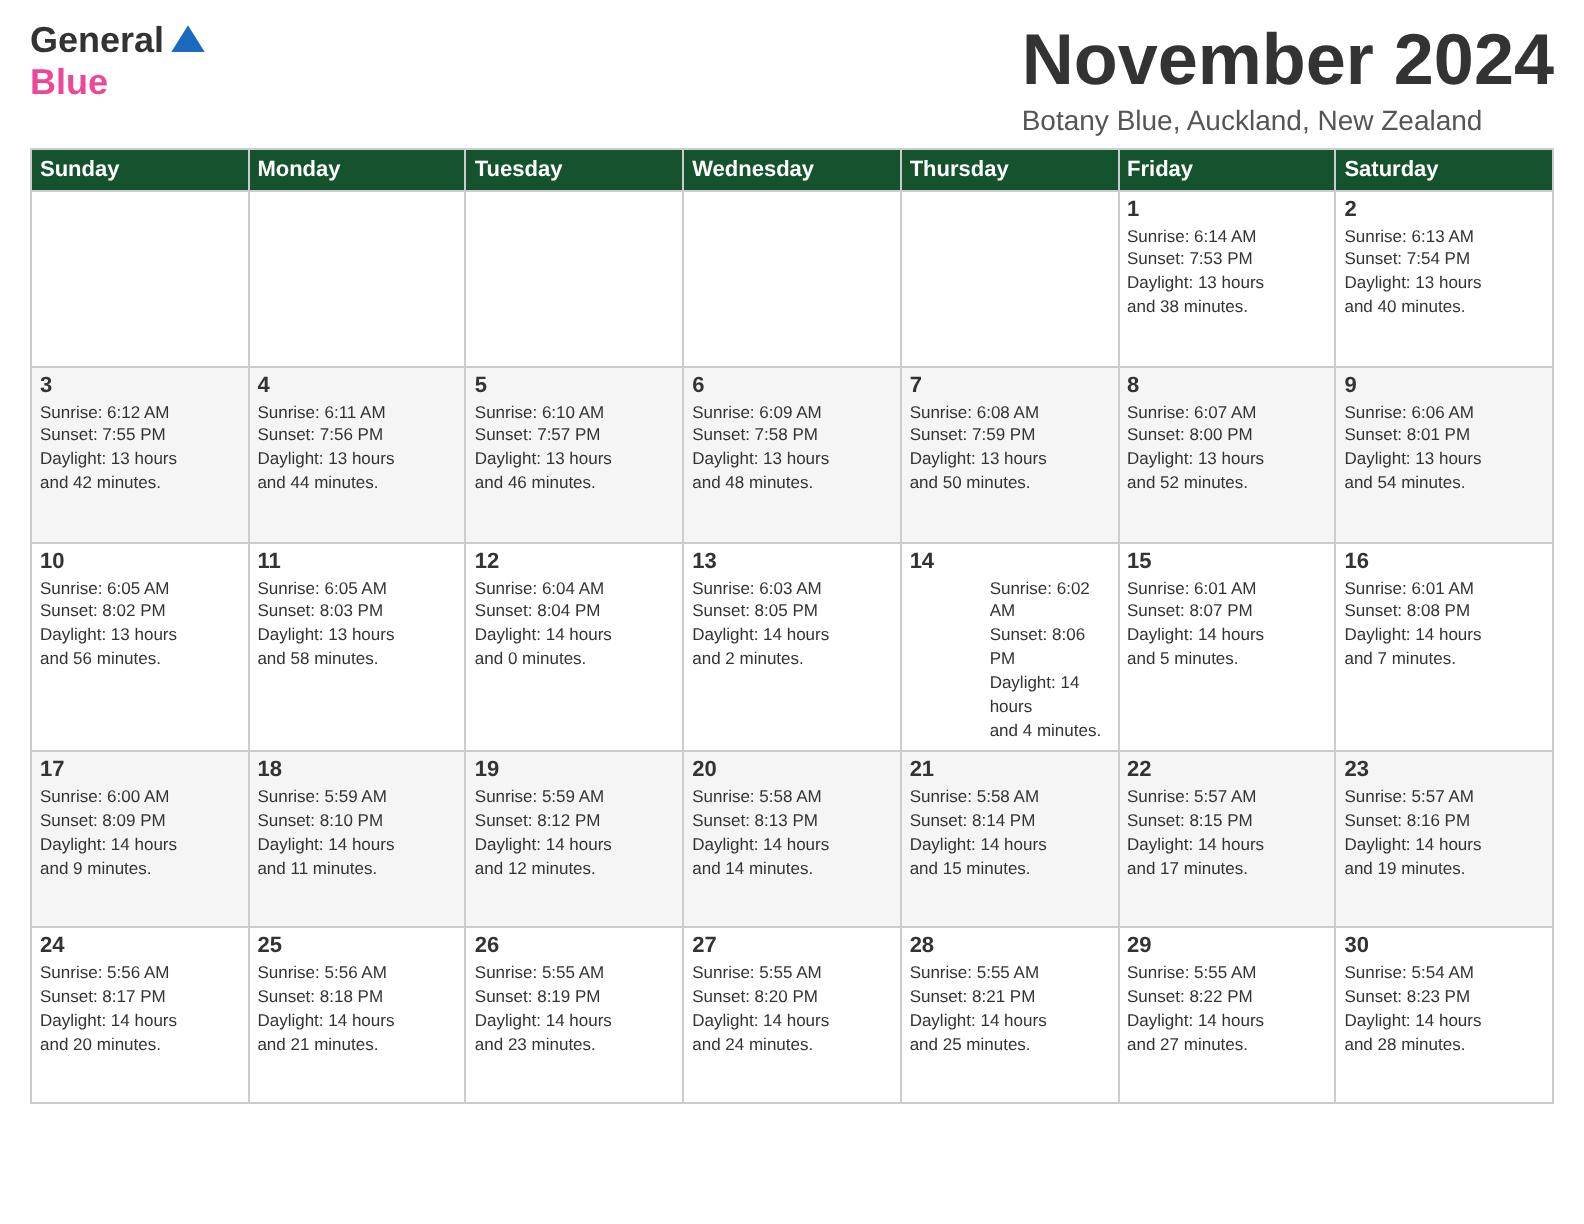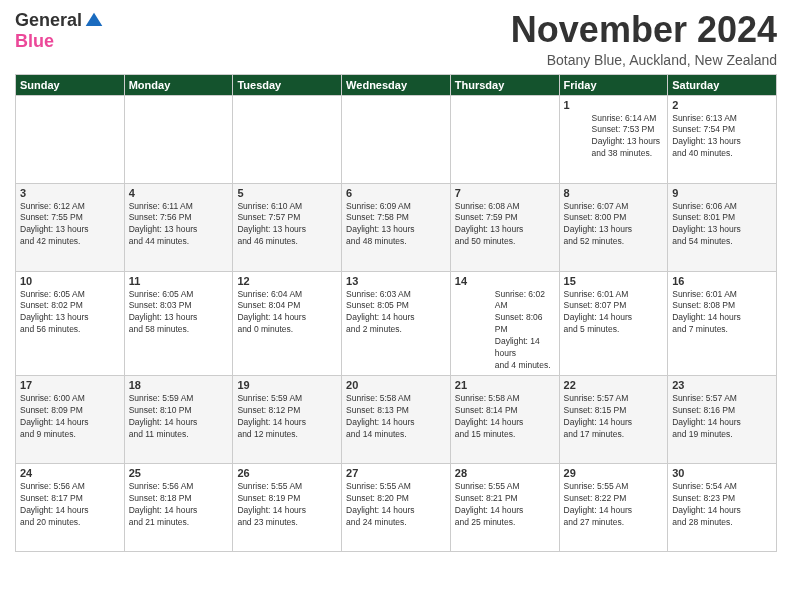--- a/index.html
+++ b/index.html
@@ -39,21 +39,20 @@
       font-size: 18px;
       font-weight: bold;
       color: #ec4899;
     }
     .logo-icon {
       width: 20px;
       height: 20px;
       margin-left: 2px;
     }
     .title-area {
-      text-align: right;
     }
     .month-title {
       font-size: 36px;
       font-weight: bold;
       color: #333;
       line-height: 1.1;
     }
     .subtitle {
       font-size: 14px;
       color: #555;
@@ -134,21 +133,21 @@
     </thead>
     <tbody id="calendar-body">
     <tr>
           <td class="empty-cell"></td>
           <td class="empty-cell"></td>
           <td class="empty-cell"></td>
           <td class="empty-cell"></td>
           <td class="empty-cell"></td>
           <td>
             <span class="day-num">1</span>
-            <div class="day-info" style="white-space: pre-line; margin-left: 28px;">Sunrise: 6:14 AM
+            <div class="day-info" style="white-space: pre-line;">Sunrise: 6:14 AM
 Sunset: 7:53 PM
 Daylight: 13 hours
 and 38 minutes.</div>
           </td>
           <td>
             <span class="day-num">2</span>
             <div class="day-info" style="white-space: pre-line;">Sunrise: 6:13 AM
 Sunset: 7:54 PM
 Daylight: 13 hours
 and 40 minutes.</div>

